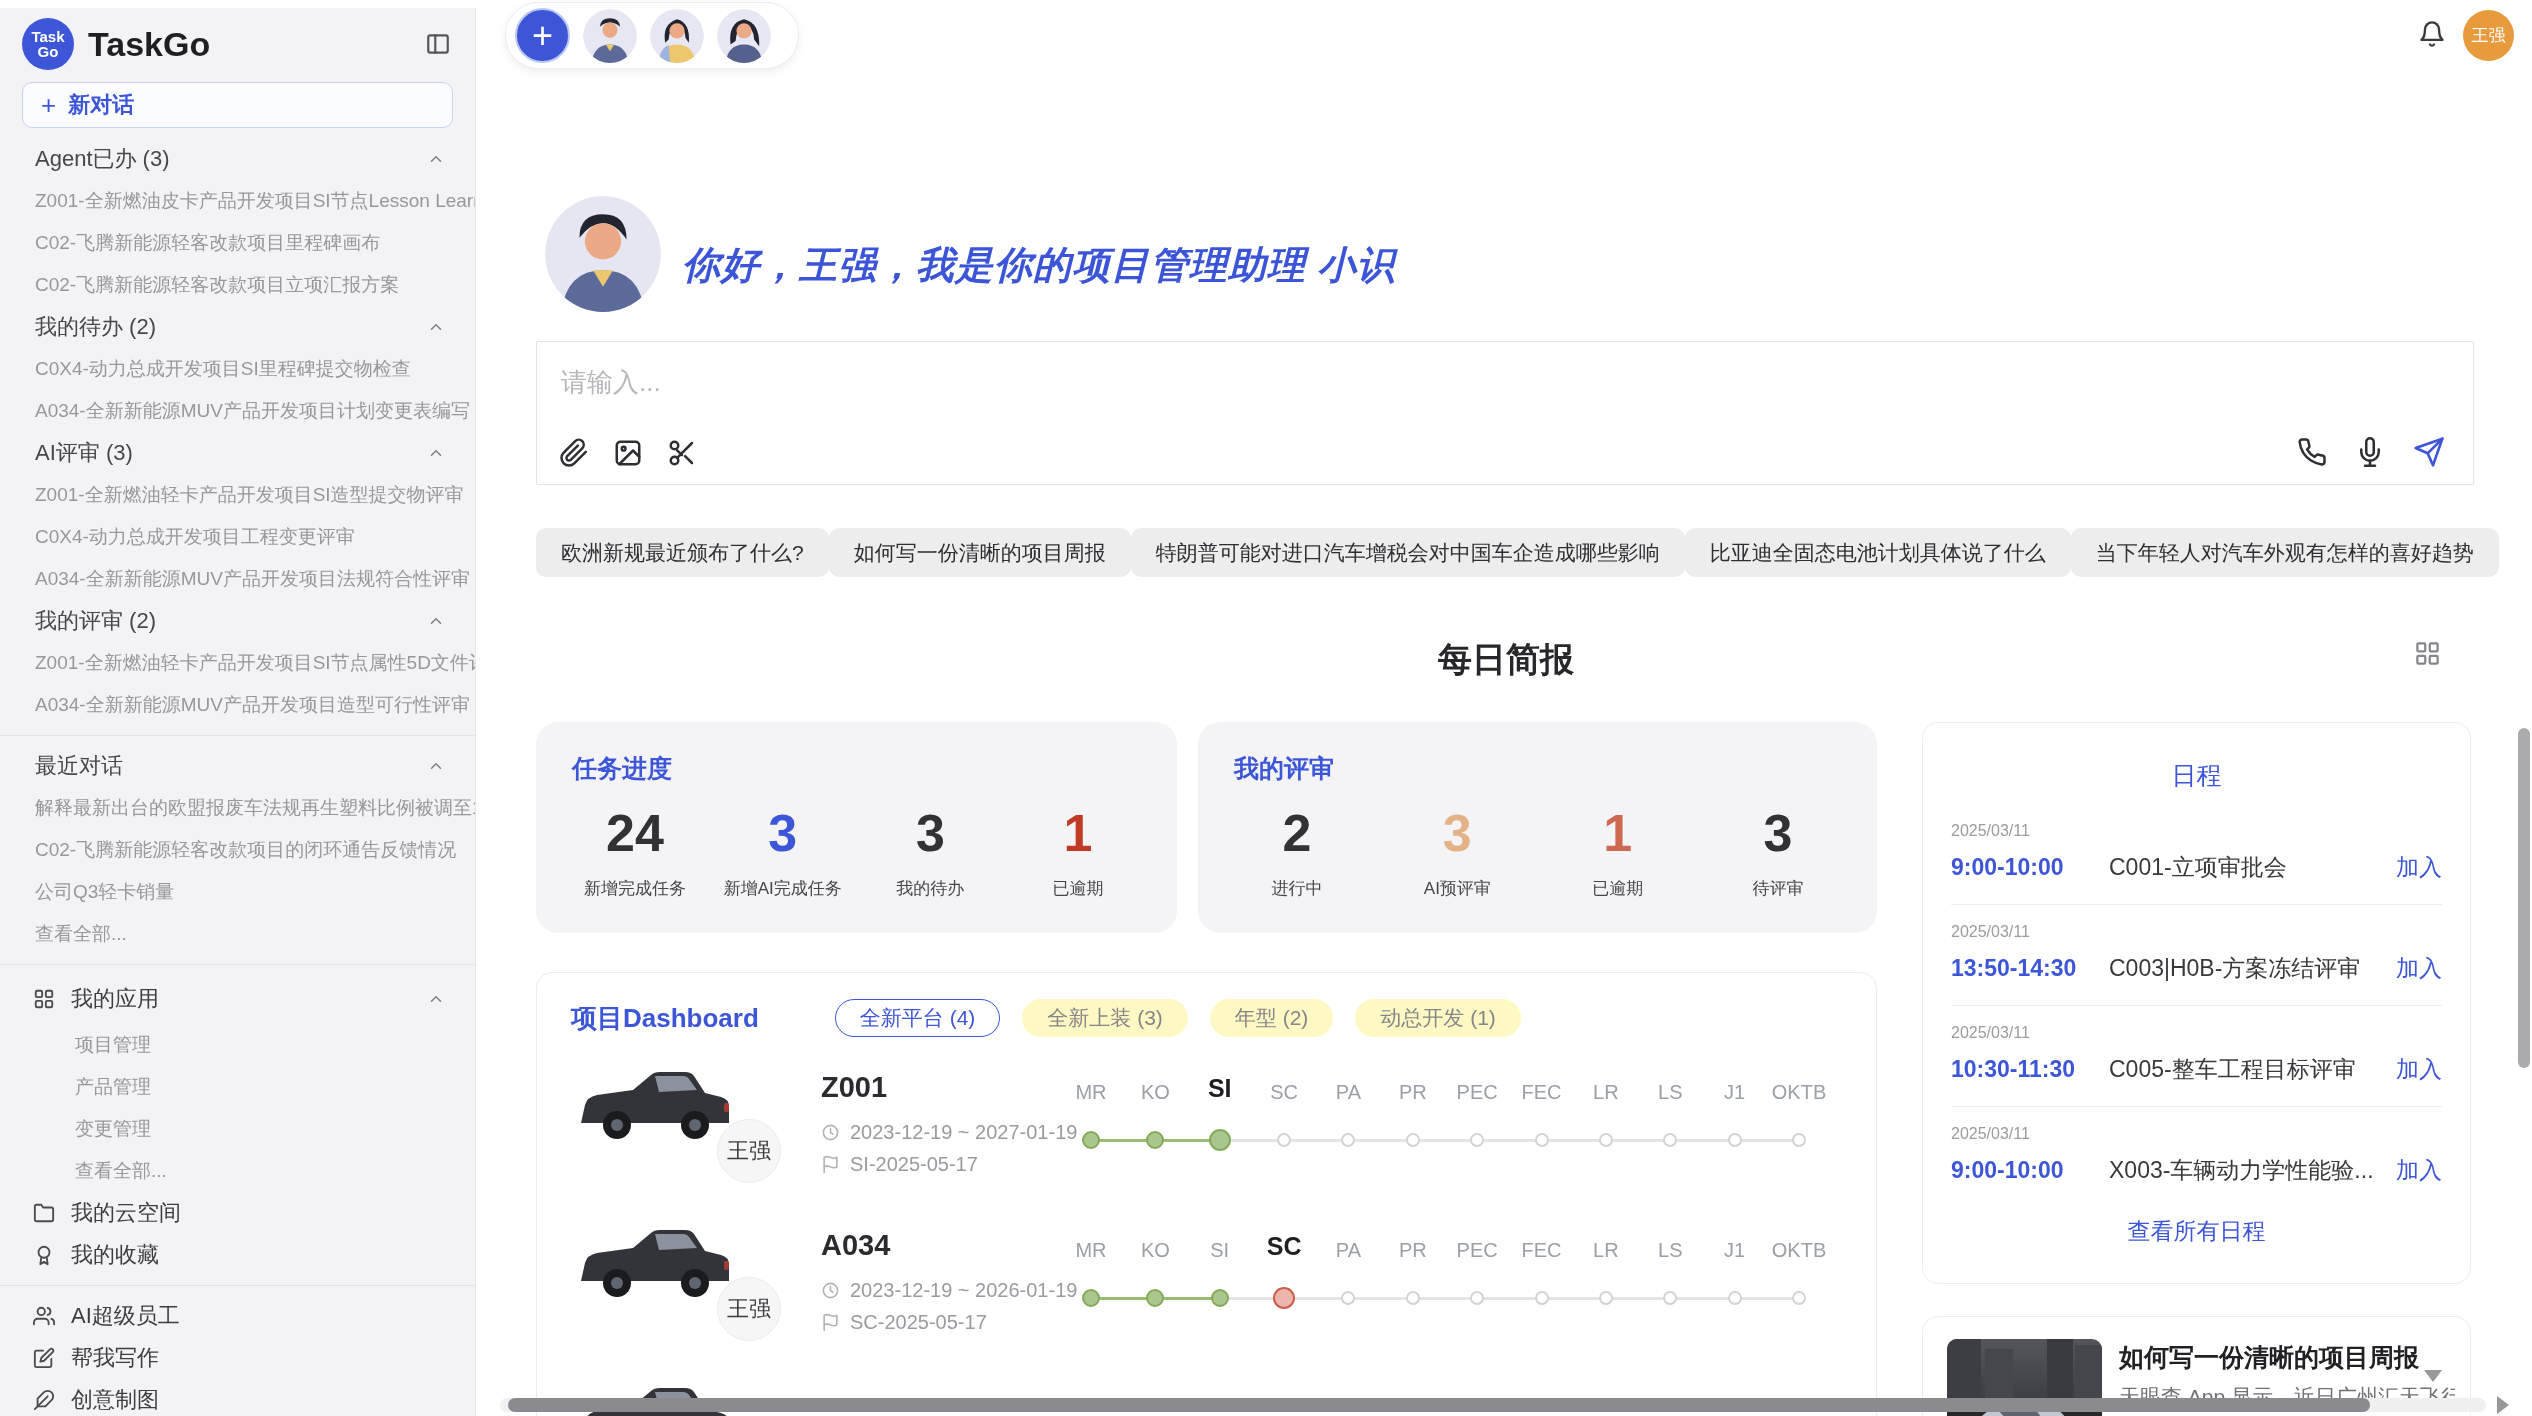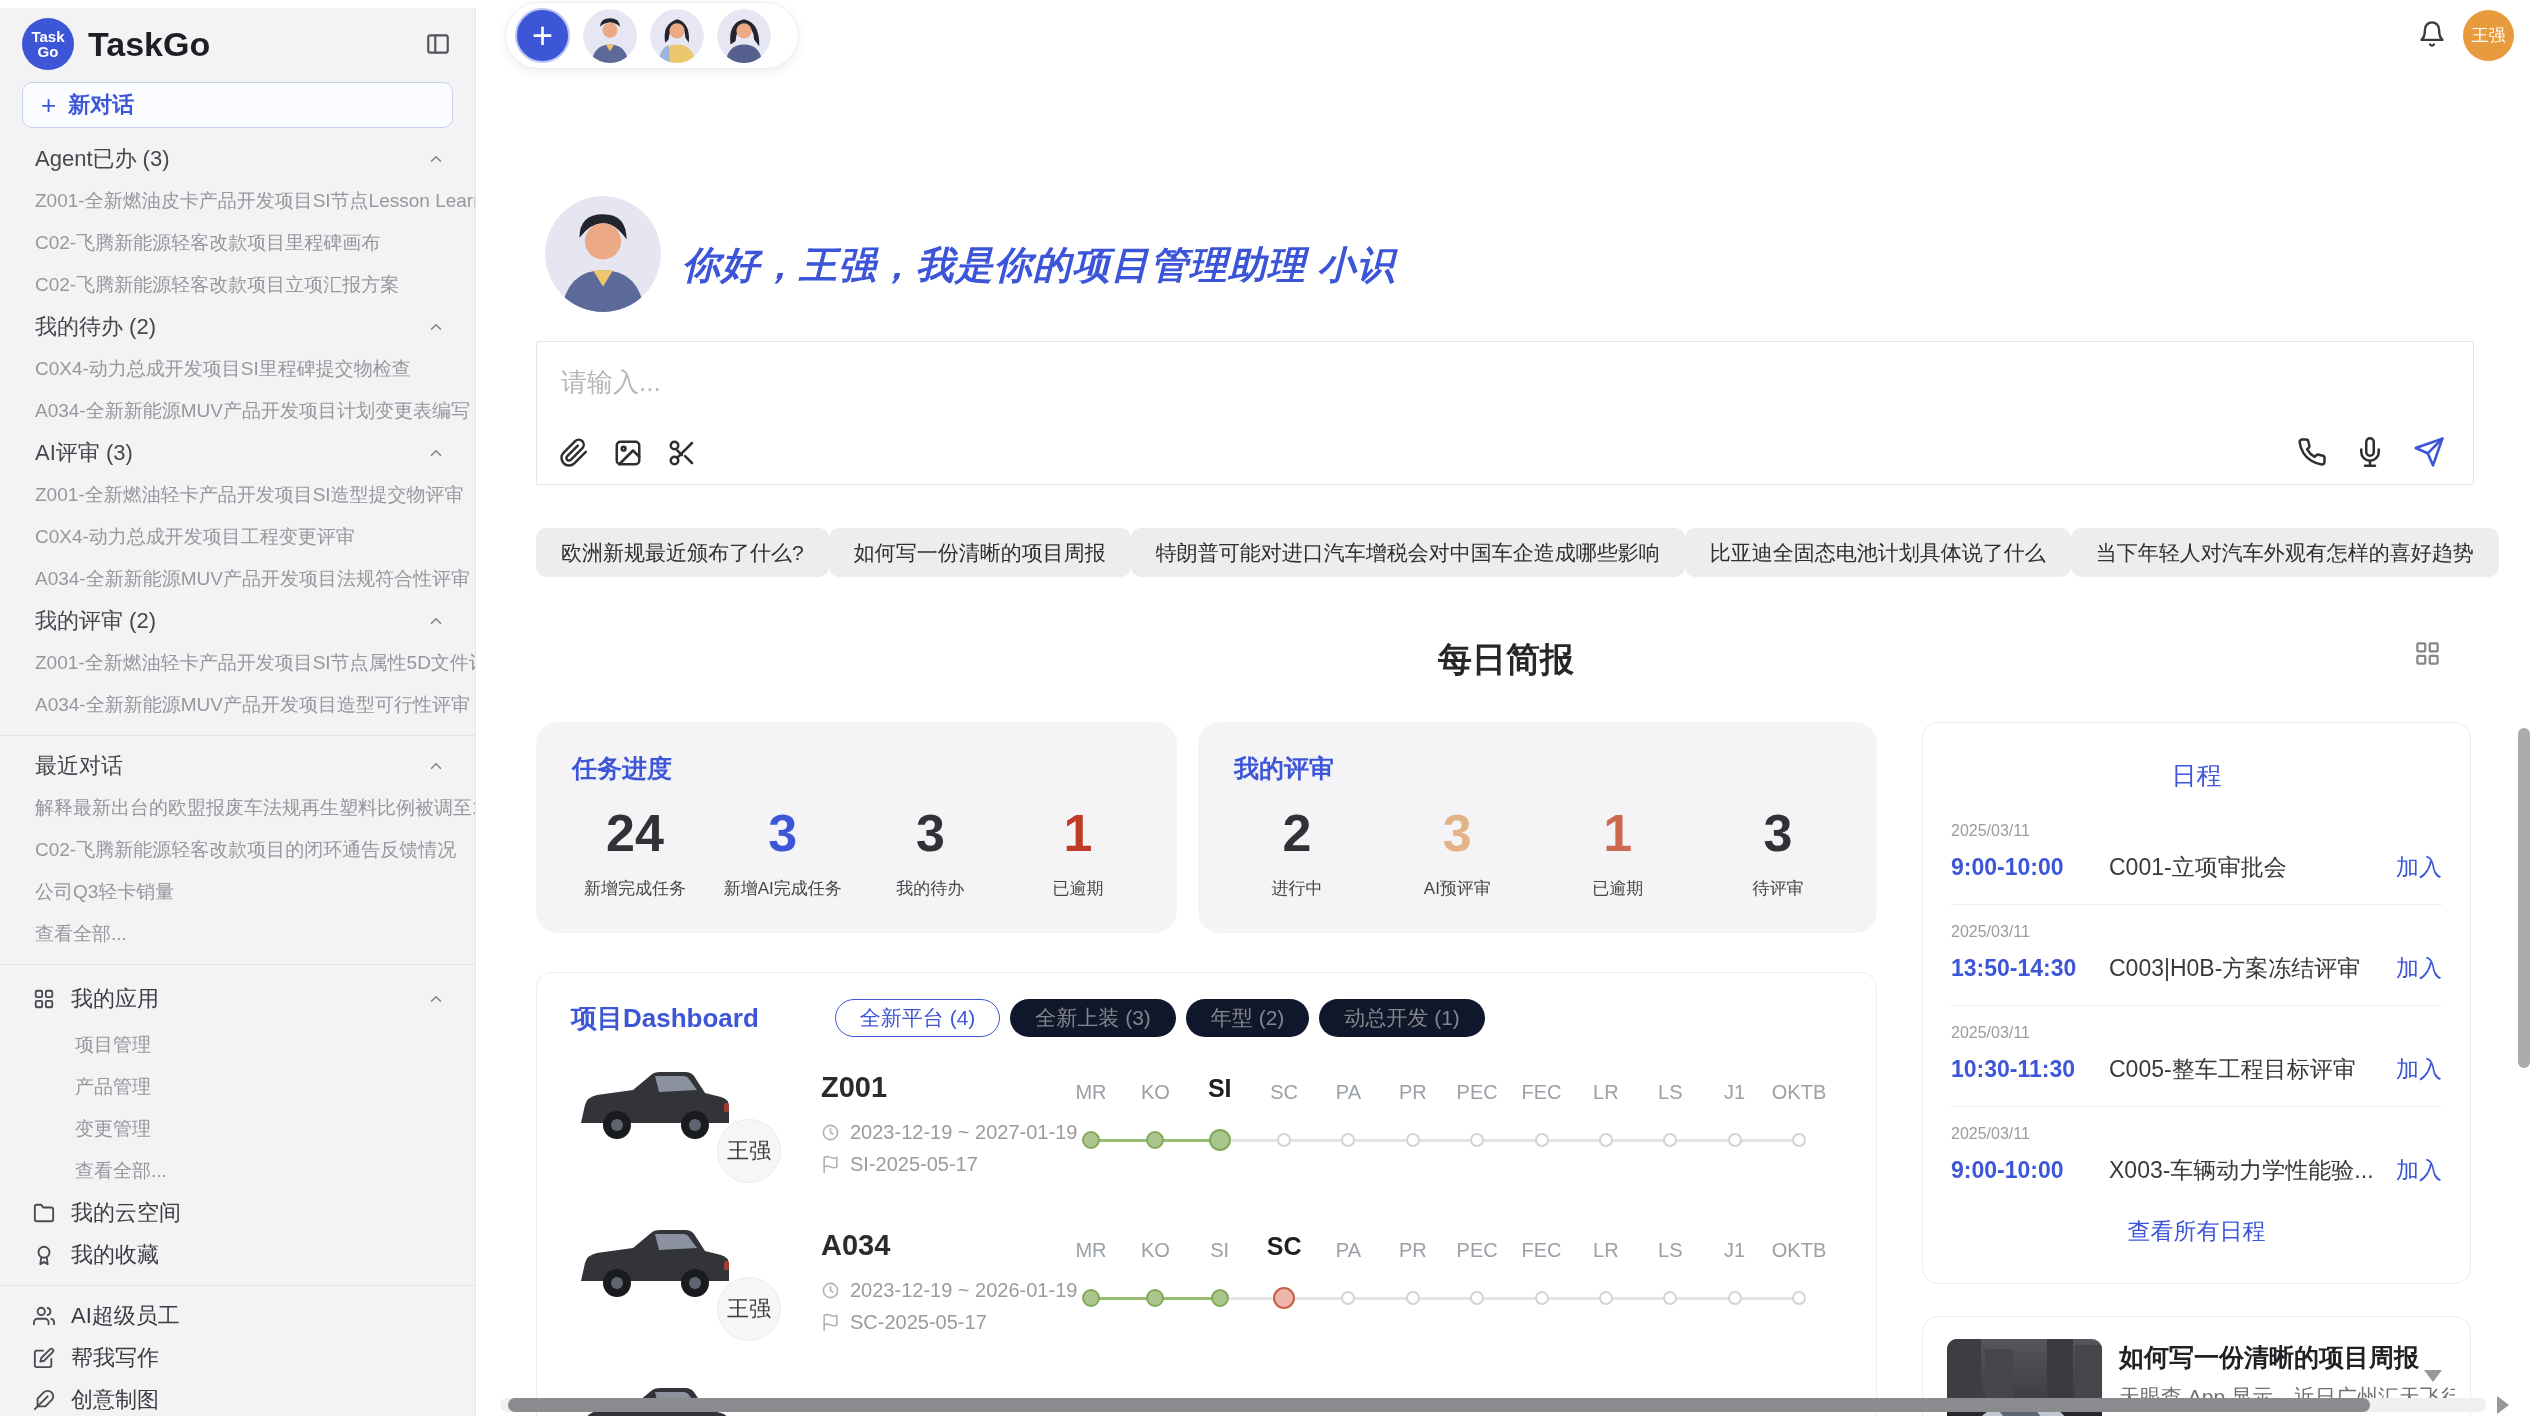--- a/index.html
+++ b/index.html
@@ -58,22 +58,22 @@
   .stat-row{display:flex;justify-content:space-between;margin-top:22px;padding:0 4px;}
   .stat{text-align:center;min-width:118px;}
   .stat .v{font-size:52px;font-weight:600;line-height:1;}
   .stat .l{font-size:17px;color:#46464a;margin-top:18px;white-space:nowrap;}
   .c-dark{color:#323236;}.c-blue{color:#3d56d8;}.c-red{color:#c03b25;}.c-tan{color:#e3b287;}.c-salmon{color:#cd6950;}
 
   
   .dash{position:absolute;left:536px;top:972px;width:1341px;height:478px;border:1px solid #ececef;border-radius:16px;background:#fff;overflow:hidden;}
   .dash-head{display:flex;align-items:center;padding:26px 34px 0;}
   .dash-title{font-size:26px;color:#3d56d8;font-weight:600;}
-  .tabs{display:flex;gap:10px;margin-left:76px;}
-  .tab{height:38px;border-radius:19px;display:flex;align-items:center;padding:0 24px;font-size:21px;background:#0f172a;color:#85858a;border:1.5px solid transparent;cursor:pointer;white-space:nowrap;}
+  .tabs{display:flex;gap:22px;margin-left:76px;}
+  .tab{height:38px;border-radius:19px;display:flex;align-items:center;padding:0 24px;font-size:21px;background:#fef9c3;color:#85858a;border:1.5px solid transparent;cursor:pointer;white-space:nowrap;}
   .tab.active{background:#fff;border-color:#3d56d8;color:#3d56d8;}
   .rows{margin-top:8px;position:relative;}
   .prow{position:relative;height:158px;cursor:pointer;}
   .car-wrap{position:absolute;left:38px;top:12px;width:160px;height:96px;}
   .car-wrap svg{display:block;width:100%;height:100%;}
   .owner{position:absolute;left:180px;top:74px;width:64px;height:64px;border-radius:50%;background:#f6f6f7;border:1px solid #ebebee;display:flex;align-items:center;justify-content:center;font-size:22px;color:#3c3c40;}
   .p-name{position:absolute;left:284px;top:26px;font-size:29px;font-weight:700;color:#2b2b2f;}
   .p-meta{position:absolute;left:284px;display:flex;align-items:center;gap:10px;font-size:20px;color:#9a9aa0;white-space:nowrap;}
   .p-meta.d{top:76px;}.p-meta.f{top:108px;}
   .mstrack{position:absolute;left:522px;top:0;width:772px;height:158px;}

